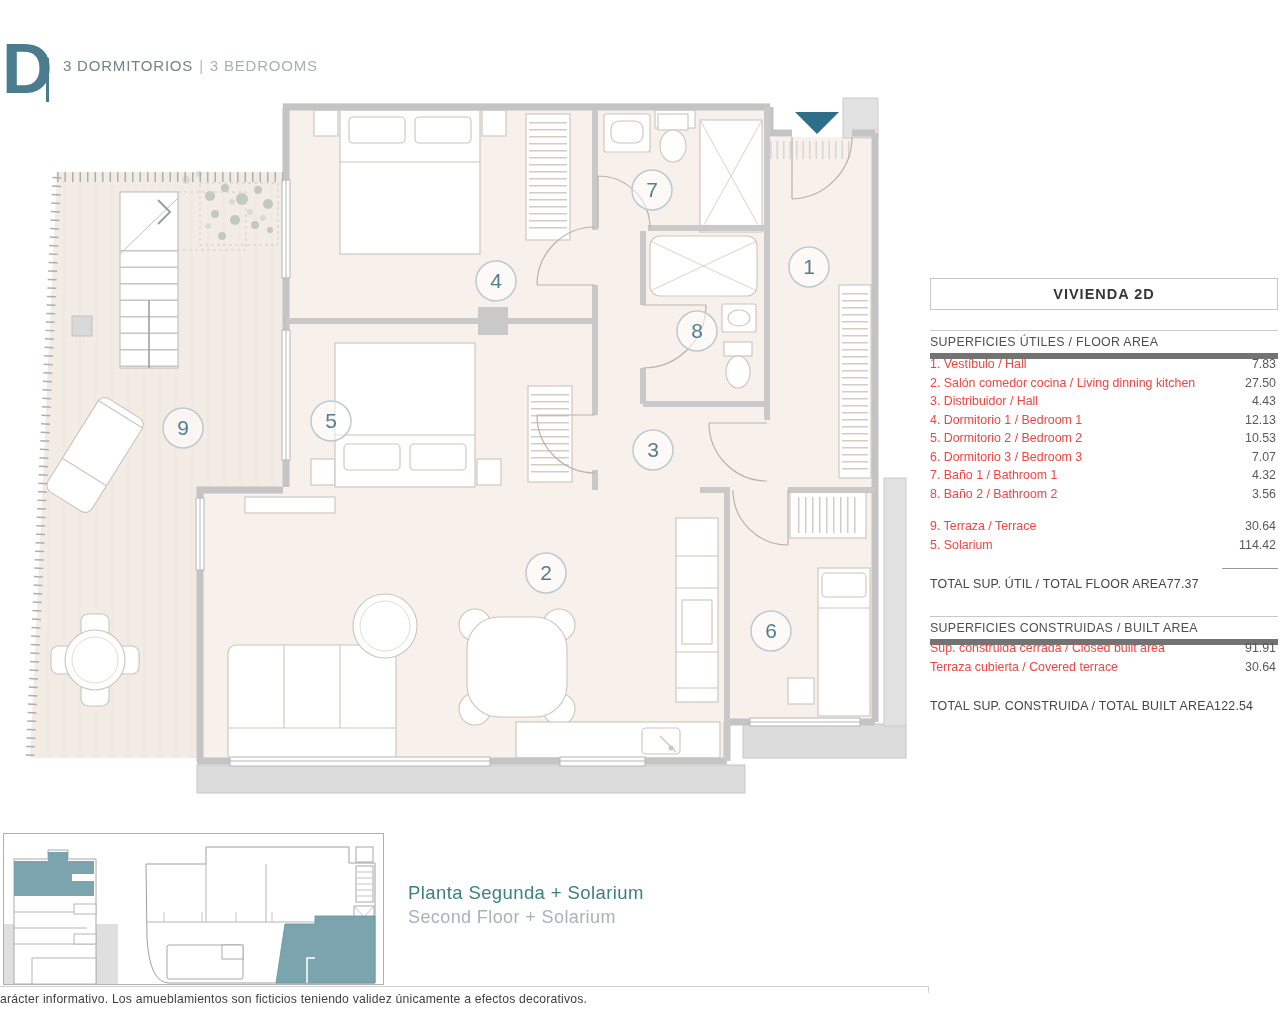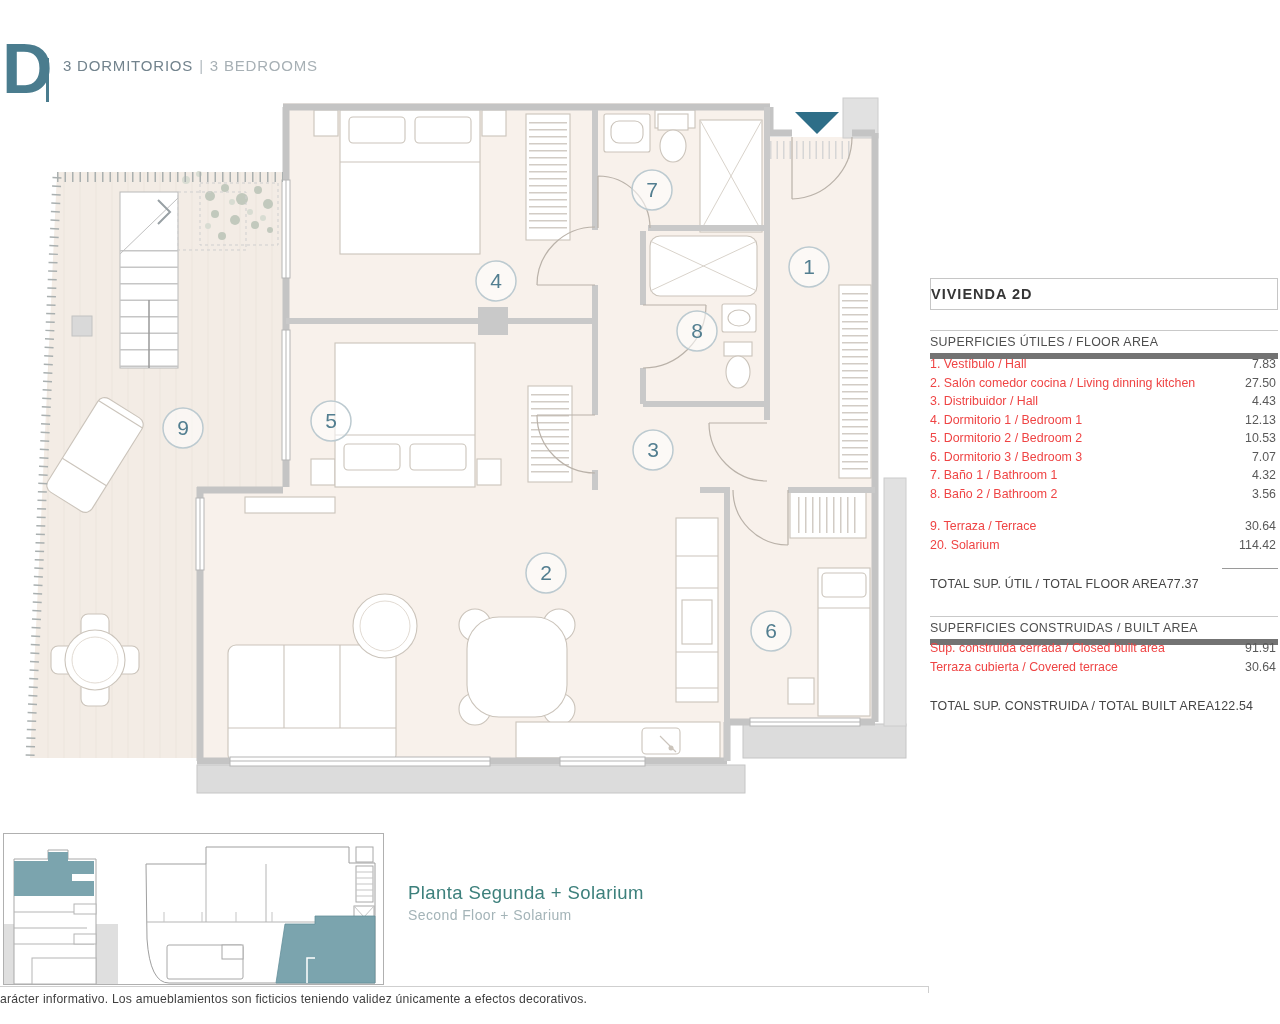--- a/index.html
+++ b/index.html
@@ -23,39 +23,39 @@
   .rt{font-family:"Liberation Sans",sans-serif;font-size:21px;fill:#527e90}
   .fw{fill:#ffffff;stroke:#cbc4bb;stroke-width:1.1}
   .fl{stroke:#cbc4bb;stroke-width:1.1;fill:none}
   .door{stroke:#bab2a9;stroke-width:1.2;fill:none}
   .win{fill:#ffffff;stroke:#b5b5b5;stroke-width:1}
   .winl{stroke:#b5b5b5;stroke-width:1}
 
   
   #tablepanel{position:absolute;left:930px;top:278px;width:348px;height:460px;font-size:12.4px}
   #vbox{position:absolute;left:0;top:0;width:100%;height:32px;border:1px solid #c6c6c6;
-        box-sizing:border-box;line-height:30px;font-weight:bold;
+        box-sizing:border-box;text-align:center;line-height:30px;font-weight:bold;
         font-size:14.5px;color:#363636;letter-spacing:1px}
   .sec{position:absolute;left:0;width:100%;height:22px;line-height:22px;
        border-top:1px solid #c9c9c9;border-bottom:6px solid #737373;color:#4e4e4e;letter-spacing:.3px}
   .rows{position:absolute;left:0;width:100%}
   .arow{display:flex;justify-content:space-between;height:18.5px;line-height:18.5px;white-space:nowrap}
   .albl{color:#ef4444}
   .aval{color:#595959;padding-right:2px}
   .trow{position:absolute;left:0;width:100%;display:flex;
         height:20px;line-height:20px;color:#454545;letter-spacing:.2px}
   .trow .aval{color:#454545}
   #shortline{position:absolute;right:0;top:290px;width:56px;border-top:1px solid #9a9a9a}
 
   
   #kpbox{position:absolute;left:3px;top:833px;width:381px;height:152px;
          border:1px solid #b0b0b0;background:#fff;box-sizing:border-box}
   #kpcap{position:absolute;left:408px;top:882px;white-space:nowrap}
   #kpcap .c1{font-size:18.5px;color:#3d807c;letter-spacing:.4px}
-  #kpcap .c2{font-size:14px;color:#a4b4b8;letter-spacing:.4px;margin-top:3px}
+  #kpcap .c2{font-size:18px;color:#a4b4b8;letter-spacing:.4px;margin-top:3px}
 
   
   #footline{position:absolute;left:0;top:986px;width:929px;height:1px;background:#cfcfcf}
   #foottick{position:absolute;left:928px;top:986px;width:1px;height:7px;background:#cfcfcf}
   #disclaimer{position:absolute;left:0;top:992px;font-size:12.2px;color:#3f3f3f;
         letter-spacing:.2px;white-space:nowrap}
 </style>
 </head>
 <body>
 
@@ -340,21 +340,21 @@
         <span class="albl">8. Baño 2 / Bathroom 2</span>
         <span class="aval">3.56</span>
       </div>
     </div>
   <div class="rows" id="terraceRows" style="top:239px">
       <div class="arow">
         <span class="albl">9. Terraza / Terrace</span>
         <span class="aval">30.64</span>
       </div>
       <div class="arow">
-        <span class="albl">20. Solarium</span>
+        <span class="albl">5. Solarium</span>
         <span class="aval">114.42</span>
       </div>
     </div>
   <div id="shortline"></div>
   <div class="trow" style="top:296px">
     <span>TOTAL SUP. ÚTIL / TOTAL FLOOR AREA</span>
     <span class="aval">77.37</span>
   </div>
   <div class="sec" style="top:338px">SUPERFICIES CONSTRUIDAS / BUILT AREA</div>
   <div class="rows" id="builtRows" style="top:361px">

